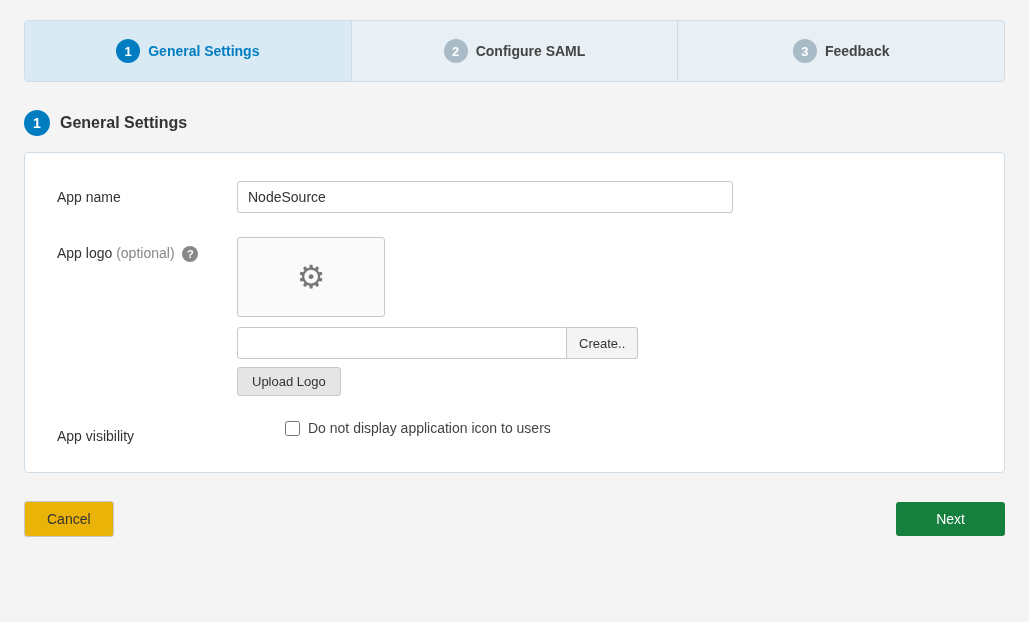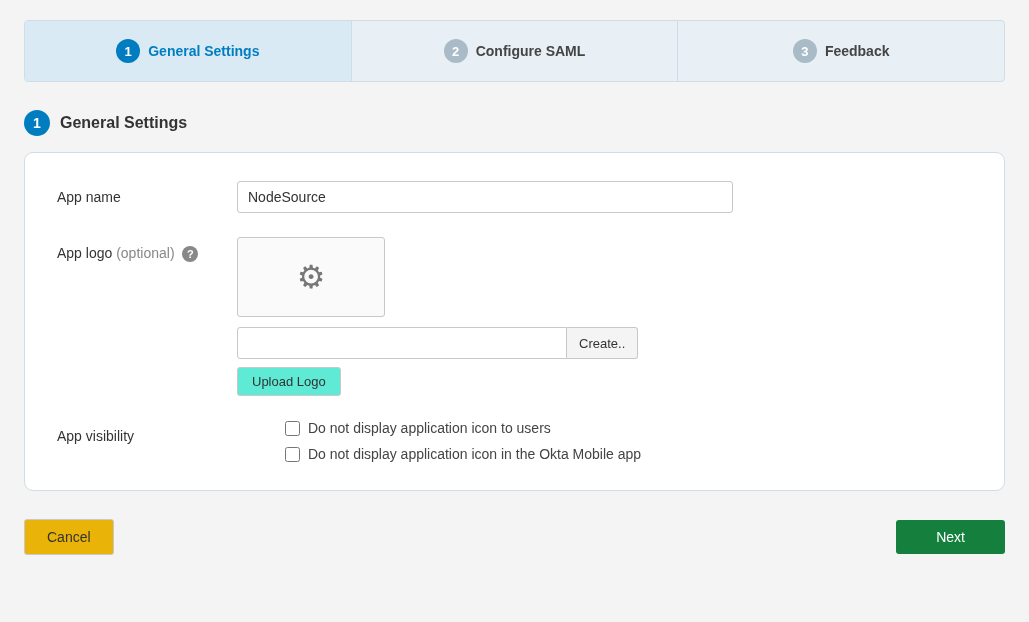--- a/index.html
+++ b/index.html
@@ -103,21 +103,21 @@
     }
     .section-title {
       font-size: 16px;
       font-weight: 600;
       color: #333;
     }
     
     .form-card {
       background: #fff;
       border: 1px solid #d0dde6;
-      border-radius: 9px;
+      border-radius: 4px;
       padding: 28px 32px;
       margin-bottom: 28px;
     }
     .form-row {
       display: flex;
       align-items: flex-start;
       margin-bottom: 24px;
     }
     .form-row:last-child { margin-bottom: 0; gap: 48px; }
     .form-label {
@@ -192,21 +192,21 @@
       background: #f4f4f4;
       padding: 6px 12px;
       font-size: 13px;
       color: #333;
       cursor: pointer;
       border-radius: 0 3px 3px 0;
       height: 32px;
     }
     .upload-logo-button {
       border: 1px solid #c8c8c8;
-      background: #5eead4;
+      background: #e5e5e5;
       padding: 6px 14px;
       font-size: 13px;
       color: #333;
       cursor: pointer;
       border-radius: 3px;
     }
     
     .checkbox-row {
       display: flex;
       align-items: center;
@@ -314,24 +314,20 @@
       </div>
     </div>
 
     <div class="form-row">
       <div class="form-label">App visibility</div>
       <div class="form-control-area">
         <div class="checkbox-row">
           <input type="checkbox" id="vis1" style="">
           <label for="vis1" class="checkbox-label">Do not display application icon to users</label>
         </div>
-        <div class="checkbox-row">
-          <input type="checkbox" id="vis2" style="">
-          <label for="vis2" class="checkbox-label">Do not display application icon in the Okta Mobile app</label>
-        </div>
       </div>
     </div>
   </div>
 
   <div class="footer-actions">
     <button class="cancel-button">Cancel</button>
     <button class="next-button">Next</button>
   </div>
 </div>
 

